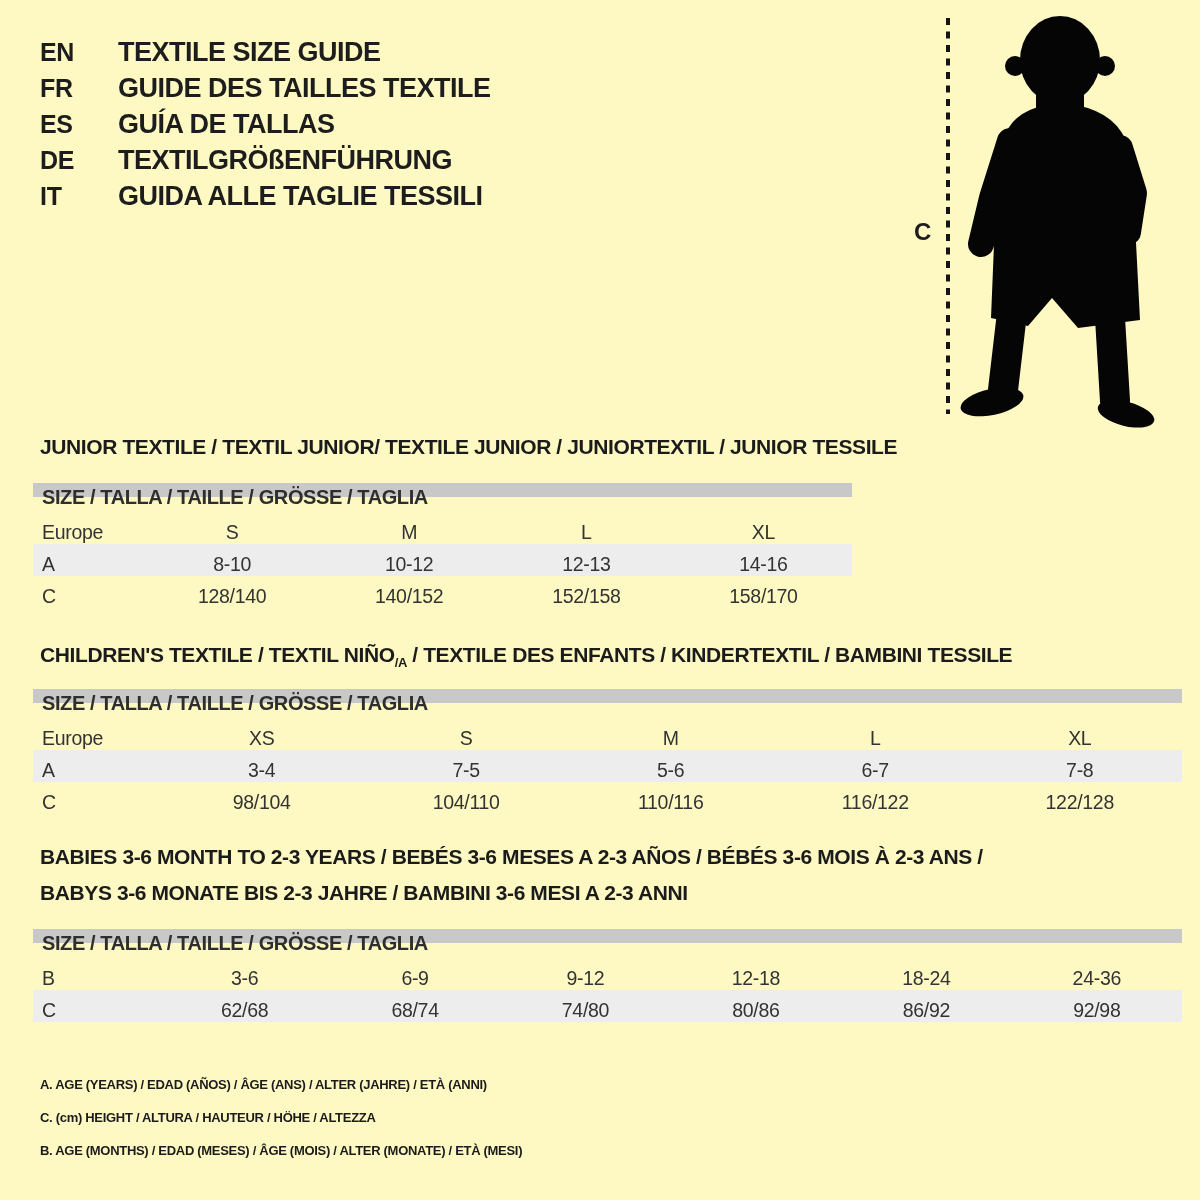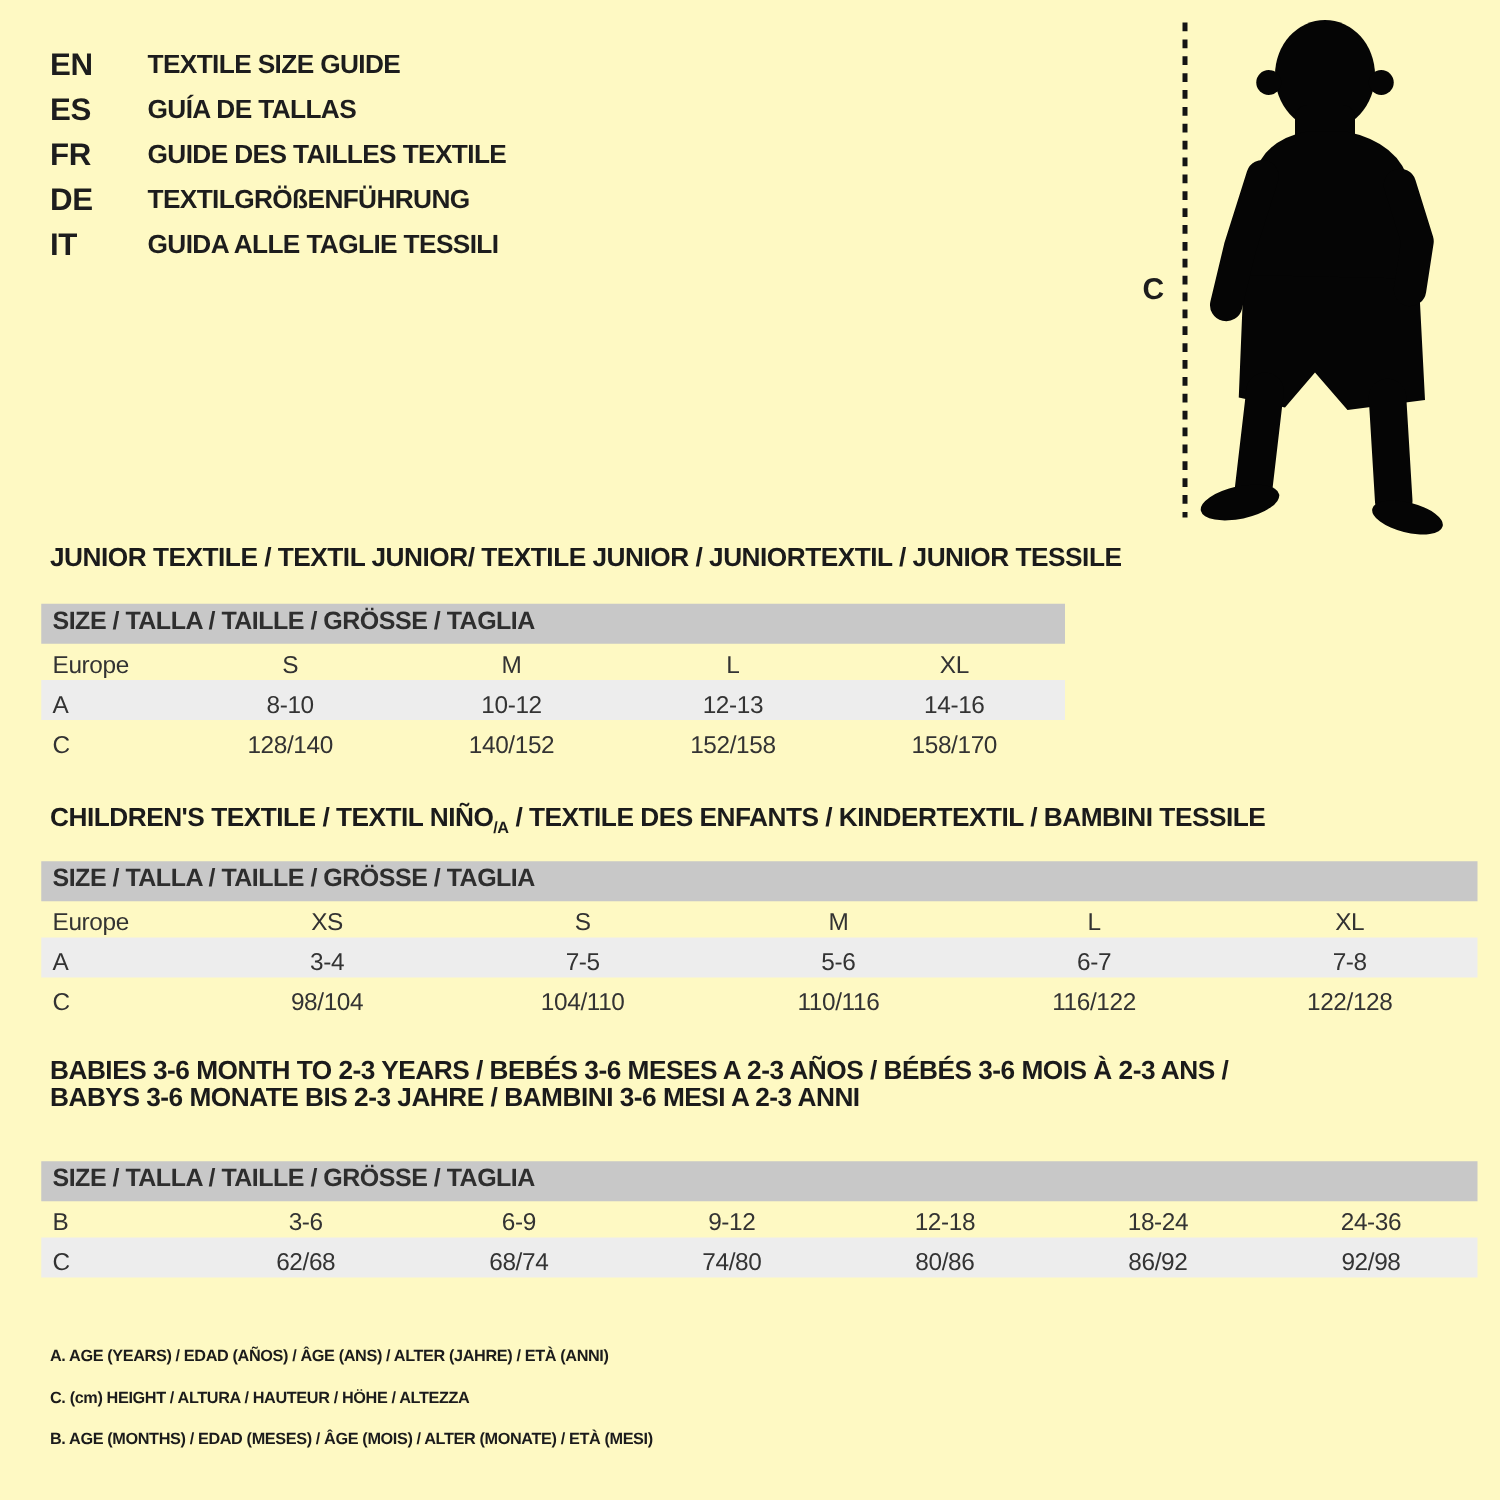--- a/index.html
+++ b/index.html
@@ -5,36 +5,36 @@
   html,body{margin:0;padding:0;background:#fff;}
   .page{
     position:relative;width:1200px;height:1200px;background:#fef9c3;
     font-family:"Liberation Sans", sans-serif;color:var(--text,#1d1d1d);
     overflow:hidden;
   }
   
   .langs{position:absolute;left:40px;top:34px;}
   .lang-row{display:flex;height:36px;align-items:center;}
   .lang-code{width:78px;font-weight:bold;font-size:25px;letter-spacing:-0.3px;}
-  .lang-title{font-weight:bold;font-size:21px;letter-spacing:-0.5px;white-space:nowrap;}
+  .lang-title{font-weight:bold;font-size:27px;letter-spacing:-0.5px;white-space:nowrap;}
   
   .measure-svg{position:absolute;left:938px;top:14px;}
   .c-label{position:absolute;left:914px;top:218px;font-size:24px;font-weight:bold;}
   .baby-svg{position:absolute;left:950px;top:8px;}
   
   .sec{position:absolute;left:33px;}
   .sec-junior{top:436px;width:819px;}
   .sec-children{top:644px;width:1149px;}
   .sec-babies{top:846px;width:1149px;}
   .sec-title{position:absolute;left:7px;top:0;font-size:21px;font-weight:bold;
              letter-spacing:-0.4px;white-space:nowrap;color:#1b1b1b;}
   .title-line{line-height:22px;}
-  .title-line + .title-line{}
+  .title-line + .title-line{margin-top:14px;}
   .sec-title sub{font-size:13px;font-weight:bold;}
-  .size-bar{position:absolute;left:0;right:0;height:32px;background:var(--bar,#c8c8c8);
+  .size-bar{position:absolute;left:0;right:0;height:14px;background:var(--bar,#c8c8c8);
             font-size:20px;font-weight:bold;line-height:29px;padding-left:9px;
             letter-spacing:-0.4px;color:#2e2e2e;box-sizing:border-box;}
   .sec-junior  .size-bar{top:47px;}
   .sec-children .size-bar{top:45px;}
   .sec-babies  .size-bar{top:83px;}
   .tbl{position:absolute;left:0;right:0;}
   .sec-junior  .tbl{top:76px;}
   .sec-children .tbl{top:74px;}
   .sec-babies  .tbl{top:112px;}
   .trow{display:flex;height:32px;align-items:flex-end;font-size:19.5px;
@@ -52,26 +52,26 @@
 <body>
 
 <div class="page">
 
   <div class="langs" id="langs">
       <div class="lang-row">
         <span class="lang-code">EN</span>
         <span class="lang-title">TEXTILE SIZE GUIDE</span>
       </div>
       <div class="lang-row">
+        <span class="lang-code">FR</span>
+        <span class="lang-title">GUIDE DES TAILLES TEXTILE</span>
+      </div>
+      <div class="lang-row">
         <span class="lang-code">ES</span>
         <span class="lang-title">GUÍA DE TALLAS</span>
-      </div>
-      <div class="lang-row">
-        <span class="lang-code">FR</span>
-        <span class="lang-title">GUIDE DES TAILLES TEXTILE</span>
       </div>
       <div class="lang-row">
         <span class="lang-code">DE</span>
         <span class="lang-title">TEXTILGRÖßENFÜHRUNG</span>
       </div>
       <div class="lang-row">
         <span class="lang-code">IT</span>
         <span class="lang-title">GUIDA ALLE TAGLIE TESSILI</span>
       </div>
     </div>

